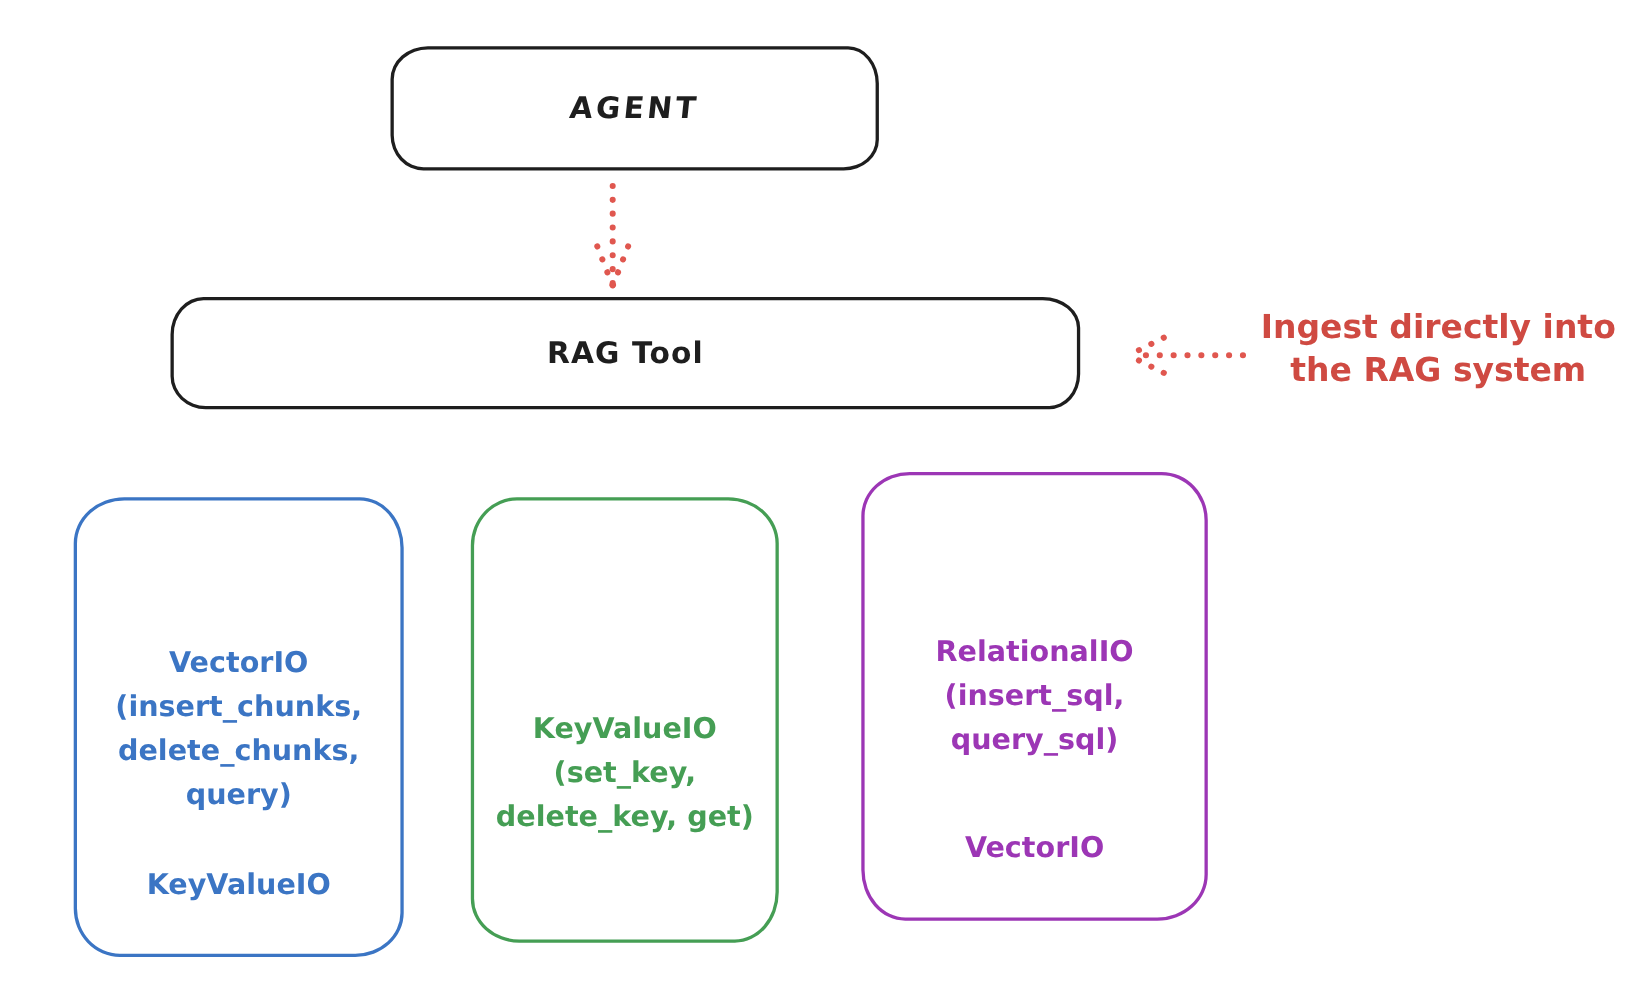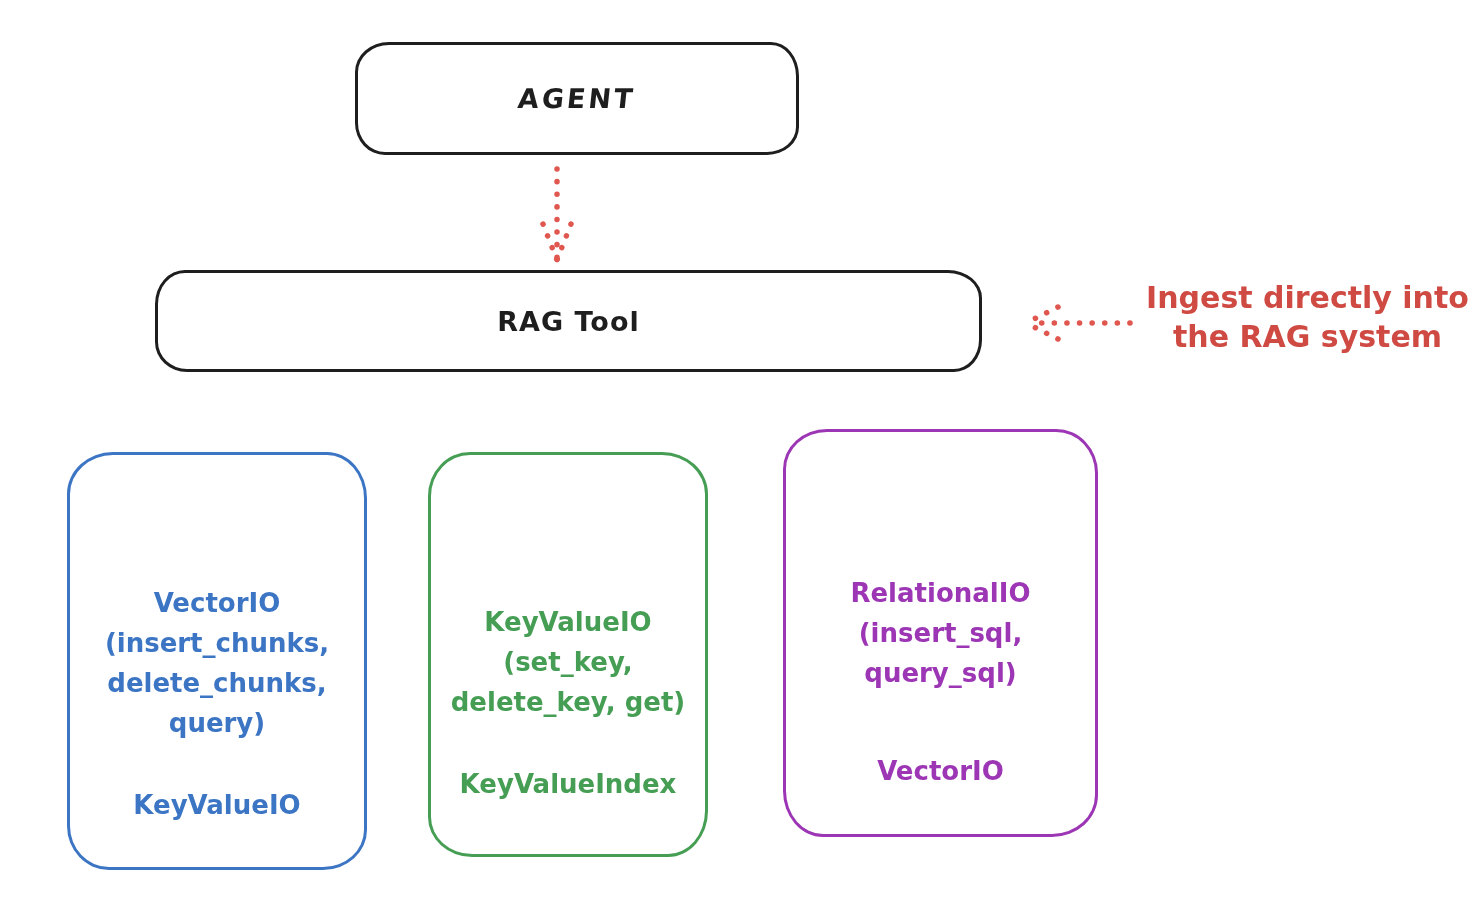--- a/index.html
+++ b/index.html
@@ -126,21 +126,20 @@
 (insert_chunks,
 delete_chunks,
 query)</div>
     <div class="index-label">KeyValueIO</div>
   </div>
 
   <div class="node io-box box-keyvalue" style="border-color: rgb(69, 158, 84); color: rgb(69, 158, 84);">
     <div class="methods">KeyValueIO
 (set_key,
 delete_key, get)</div>
-    <div class="index-label">KeyValueIndex</div>
   </div>
 
   <div class="node io-box box-relational" style="border-color: rgb(156, 54, 181); color: rgb(156, 54, 181);">
     <div class="methods">RelationalIO
 (insert_sql,
 query_sql)</div>
     <div class="index-label">VectorIO</div>
   </div>
 
 </div>

